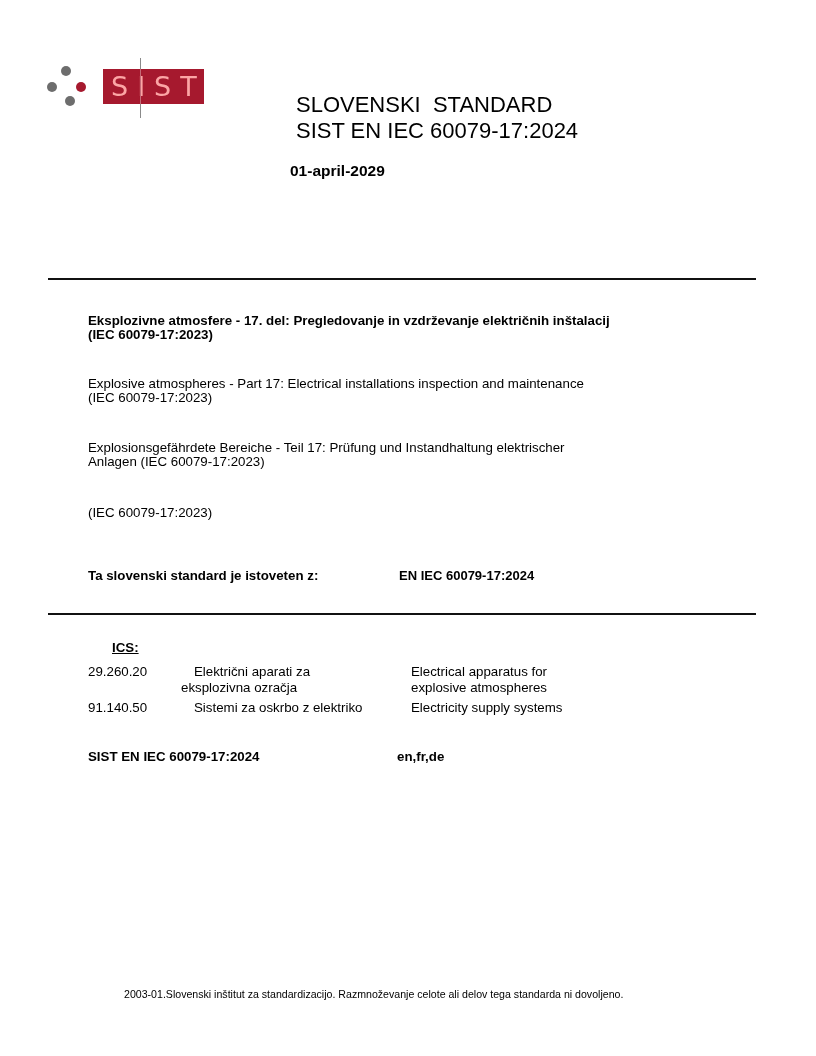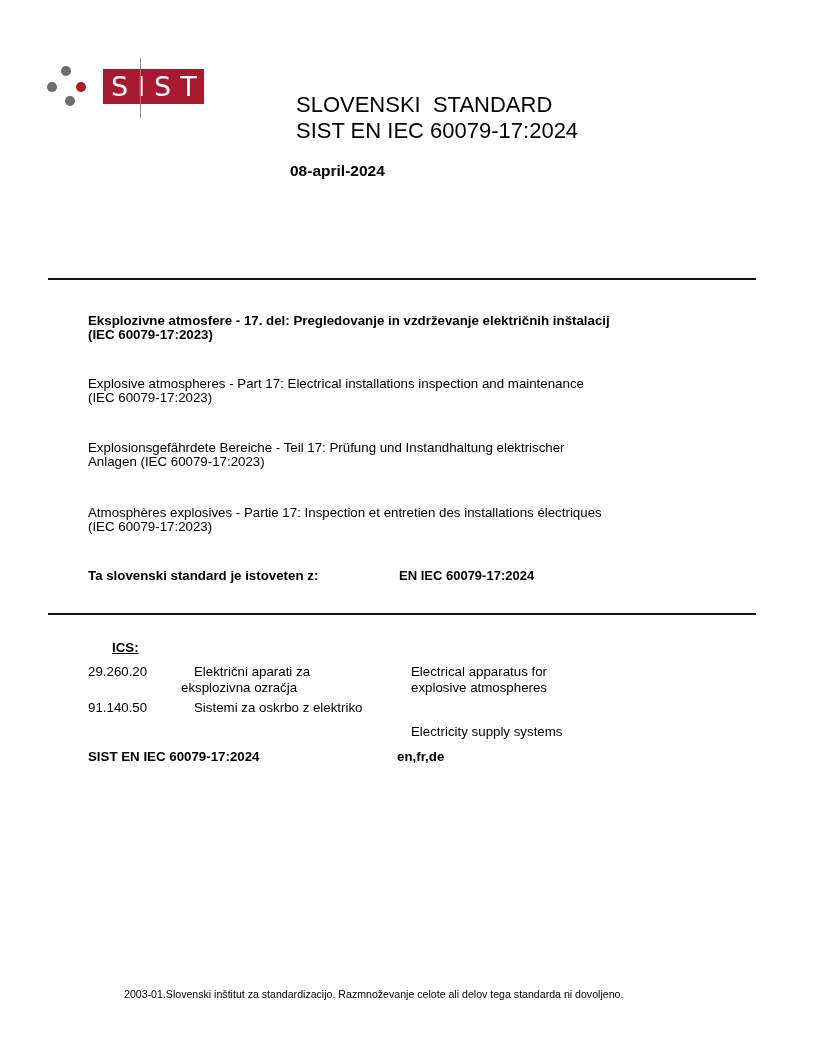--- a/index.html
+++ b/index.html
@@ -26,21 +26,21 @@
       background: #6d6d6d;
     }
     .dot.red { background: #a6192e; }
     .logo-box {
       position: absolute;
       left: 103px;
       top: 69px;
       width: 101px;
       height: 35px;
       background: #a6192e;
-      color: #ffffff;
+      color: #fca5a5;
       font-family: "DejaVu Sans", sans-serif;
       font-size: 27px;
       line-height: 35px;
       letter-spacing: 9px;
       text-indent: 8px;
       white-space: nowrap;
       overflow: hidden;
     }
     .logo-rule {
       position: absolute;
@@ -154,41 +154,40 @@
   <span class="dot" style="left:47px; top:82px;"></span>
   <span class="dot red" style="left:76px; top:82px;"></span>
   <span class="dot" style="left:65px; top:96px;"></span>
   <div class="logo-box">SIST</div>
   <div class="logo-rule"></div>
   <div class="logo-rule-inner"></div>
 </div>
 
 <div class="abs hdr-title" style="top:94px;">SLOVENSKI  STANDARD</div>
 <div class="abs hdr-title" style="top:120px;">SIST EN IEC 60079-17:2024</div>
-<div class="abs hdr-date">08-april-2024</div>
+<div class="abs hdr-date">01-april-2029</div>
 
 <div class="rule" style="top:278px;"></div>
 
 <div class="para bold" style="top:314px;">
   <div>Eksplozivne atmosfere - 17. del: Pregledovanje in vzdrževanje električnih inštalacij</div>
   <div>(IEC 60079-17:2023)</div>
 </div>
 
 <div class="para" style="top:377px;">
   <div>Explosive atmospheres - Part 17: Electrical installations inspection and maintenance</div>
   <div>(IEC 60079-17:2023)</div>
 </div>
 
 <div class="para" style="top:441px;">
   <div>Explosionsgefährdete Bereiche - Teil 17: Prüfung und Instandhaltung elektrischer</div>
   <div>Anlagen (IEC 60079-17:2023)</div>
 </div>
 
 <div class="para" style="top:506px;">
-  <div>Atmosphères explosives - Partie 17: Inspection et entretien des installations électriques</div>
   <div>(IEC 60079-17:2023)</div>
 </div>
 
 <div class="abs equiv-label">Ta slovenski standard je istoveten z:</div>
 <div class="abs equiv-value">EN IEC 60079-17:2024</div>
 
 <div class="rule" style="top:613px;"></div>
 
 <div class="abs ics-label">ICS:</div>
 
@@ -196,20 +195,20 @@
   <div>
     <div class="ics-cell" style="left:88px; top:664px;">29.260.20</div>
     <div class="ics-cell" style="left:194px; top:664px;">Električni aparati za</div>
     <div class="ics-cell" style="left:181px; top:680px;">eksplozivna ozračja</div>
     <div class="ics-cell" style="left:411px; top:664px;">Electrical apparatus for</div>
     <div class="ics-cell" style="left:411px; top:680px;">explosive atmospheres</div>
   </div>
   <div>
     <div class="ics-cell" style="left:88px; top:700px;">91.140.50</div>
     <div class="ics-cell" style="left:194px; top:700px;">Sistemi za oskrbo z elektriko</div>
-    <div class="ics-cell" style="left:411px; top:700px;margin-top:24px;">Electricity supply systems</div>
+    <div class="ics-cell" style="left:411px; top:700px;">Electricity supply systems</div>
   </div>
 </div>
 
 <div class="abs bottom-code">SIST EN IEC 60079-17:2024</div>
 <div class="abs bottom-lang">en,fr,de</div>
 
 <div class="abs footer">2003-01.Slovenski inštitut za standardizacijo. Razmnoževanje celote ali delov tega standarda ni dovoljeno.</div>
 
 </body></html>

